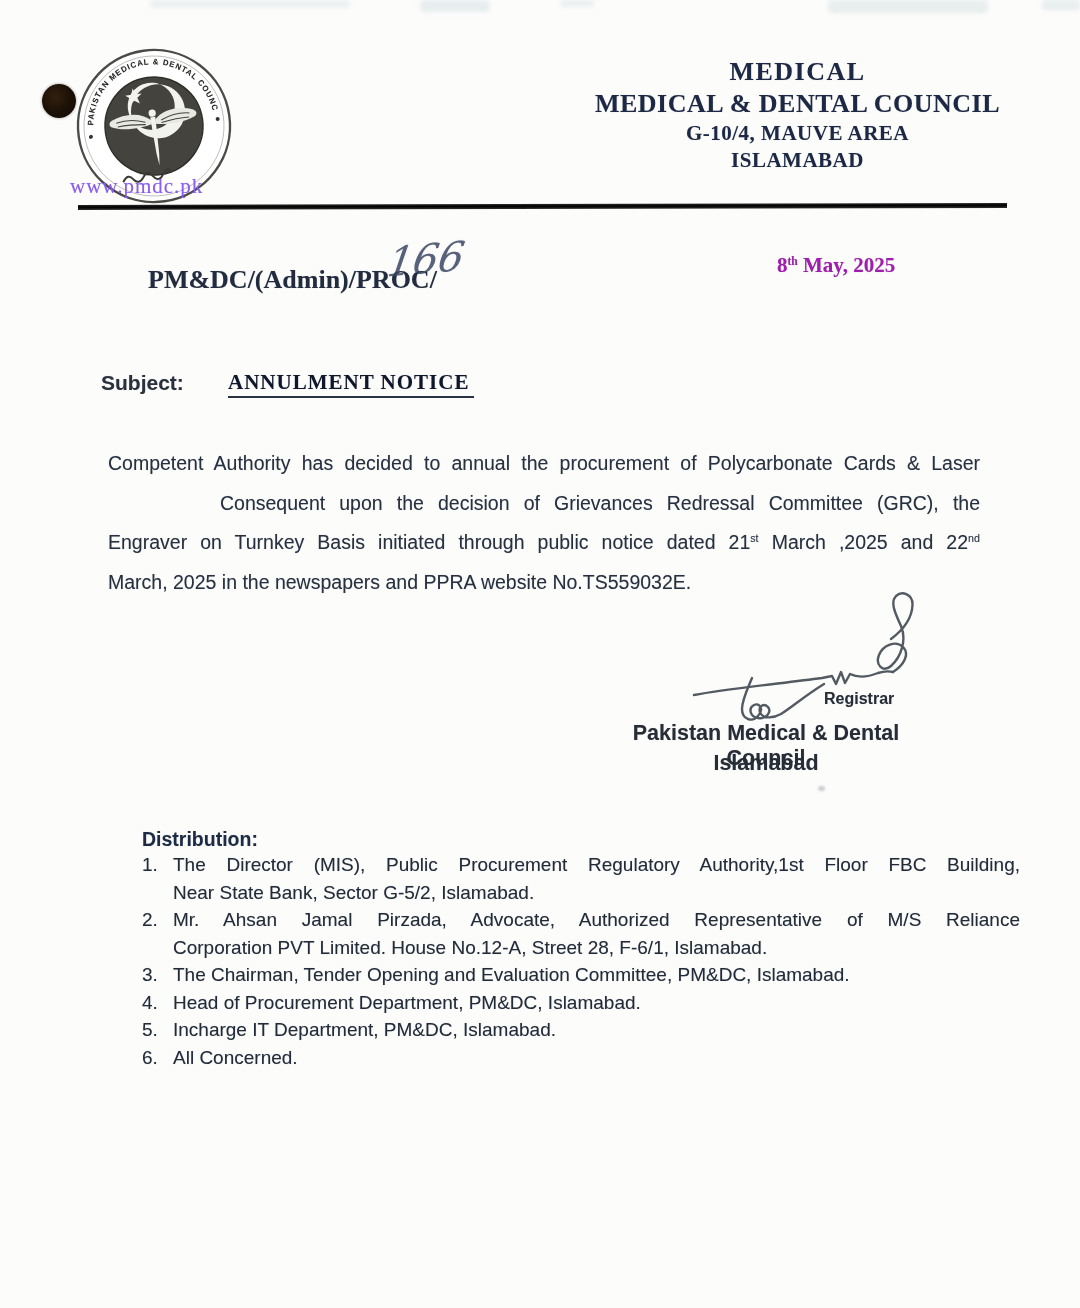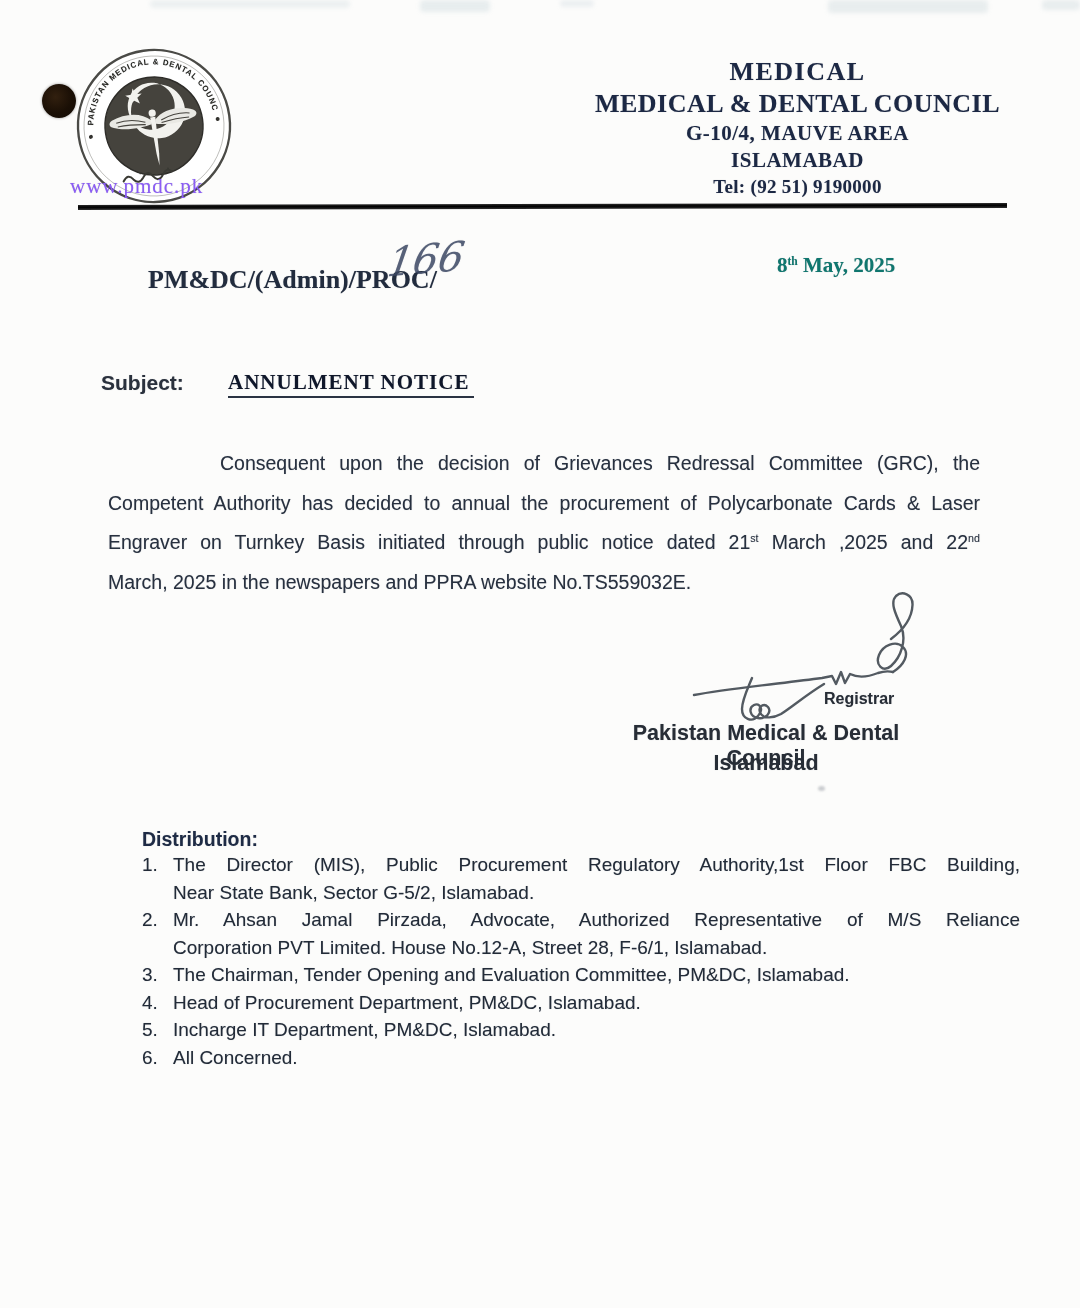--- a/index.html
+++ b/index.html
@@ -31,21 +31,21 @@
 
   .rule{position:absolute;left:78px;top:204px;width:929px;height:5px;
     background:linear-gradient(#2a2a2a,#000 45%,#303030);transform:rotate(-.12deg);}
 
   
   .ref-label{position:absolute;left:148px;top:253px;font-family:Liberation Serif, serif;
     font-weight:bold;font-size:26px;color:#222c3e;margin-top:12px;}
   .ref-number{position:absolute;left:388px;top:236px;font-family:"DejaVu Serif",serif;
     font-style:italic;font-size:40px;color:#3b4763;transform:rotate(-5deg) skewX(-14deg);opacity:.85;}
   .date{position:absolute;left:777px;top:253px;font-family:"Liberation Serif",serif;
-    font-weight:bold;font-size:21px;color:#0f766e;}
+    font-weight:bold;font-size:21px;color:#a21caf;}
   .sup{font-size:.55em;vertical-align:super;line-height:0;position:relative;top:.05em;}
 
   
   .subject-label{position:absolute;left:101px;top:371px;font-weight:bold;font-size:21px;color:#2a313d;}
   .subject-value{position:absolute;left:228px;top:370px;font-family:"Liberation Serif",serif;
     font-weight:bold;font-size:21px;letter-spacing:1px;color:#0f172a;
     border-bottom:2.5px solid #2a3342;padding:0 5px 1px 0;}
 
   
   .body-par{position:absolute;left:108px;top:444px;width:872px;font-size:19.5px;
@@ -121,35 +121,34 @@
       <path d="M -2.6,-9 L 2.6,-9 L 1.3,28 L 0,40 L -1.3,28 Z" fill="#f2f2ee"></path>
     </g>
   </svg>
   <div class="website">www.pmdc.pk</div>
 
   <div class="lh-block">
     <div class="lh-org1">MEDICAL</div>
     <div class="lh-org2">MEDICAL &amp; DENTAL COUNCIL</div>
     <div class="lh-addr">G-10/4, MAUVE AREA</div>
     <div class="lh-addr">ISLAMABAD</div>
-    <div class="lh-tel">Tel: (92 51) 9190000</div>
   </div>
 
   <div class="rule"></div>
 
   <div class="ref-label">PM&amp;DC/(Admin)/PROC/</div>
   <div class="ref-number">166</div>
   <div class="date"><span>8</span><span class="sup">th</span><span> May, 2025</span></div>
 
   <div class="subject-label">Subject:</div>
   <div class="subject-value">ANNULMENT NOTICE</div>
 
   <div class="body-par">
+    <div class="jline">Competent Authority has decided to annual the procurement of Polycarbonate Cards &amp; Laser</div>
     <div class="jline indent">Consequent upon the decision of Grievances Redressal Committee (GRC), the</div>
-    <div class="jline">Competent Authority has decided to annual the procurement of Polycarbonate Cards &amp; Laser</div>
     <div class="jline"><span>Engraver on Turnkey Basis initiated through public notice dated 21</span><span class="sup">st</span><span> March ,2025 and 22</span><span class="sup">nd</span></div>
     <div>March, 2025 in the newspapers and PPRA website No.TS559032E.</div>
   </div>
 
   <svg class="sig-svg" viewBox="0 0 240 140">
     <g stroke="#454d55" stroke-width="2.4" fill="none" stroke-linecap="round" stroke-linejoin="round" opacity=".92">
       <path d="M8,107 C40,101 90,96 136,90 L146,88 L150,96 L155,84 L159,95 L164,86 C172,90 182,89 192,85 C198,83 203,83 207,84"></path>
       <path d="M66,90 C62,100 56,112 56,121 C56,131 66,135 72,128 C78,122 74,114 68,117 C62,120 64,129 72,130 C80,131.5 86,124 82,119 C78,115 72,118 74,124 C76,130.5 86,131 95,126 C106,119 120,107 138,96"></path>
       <path d="M207,84 C218,77 224,66 217,59 C210,52 197,57 193,67 C189,77 197,85 205,78 C215,69 221,52 215,38 C209,25 204,14 210,8 C216,2.5 227,6 226.5,17 C226,30 217,42 205,51"></path>
     </g>

